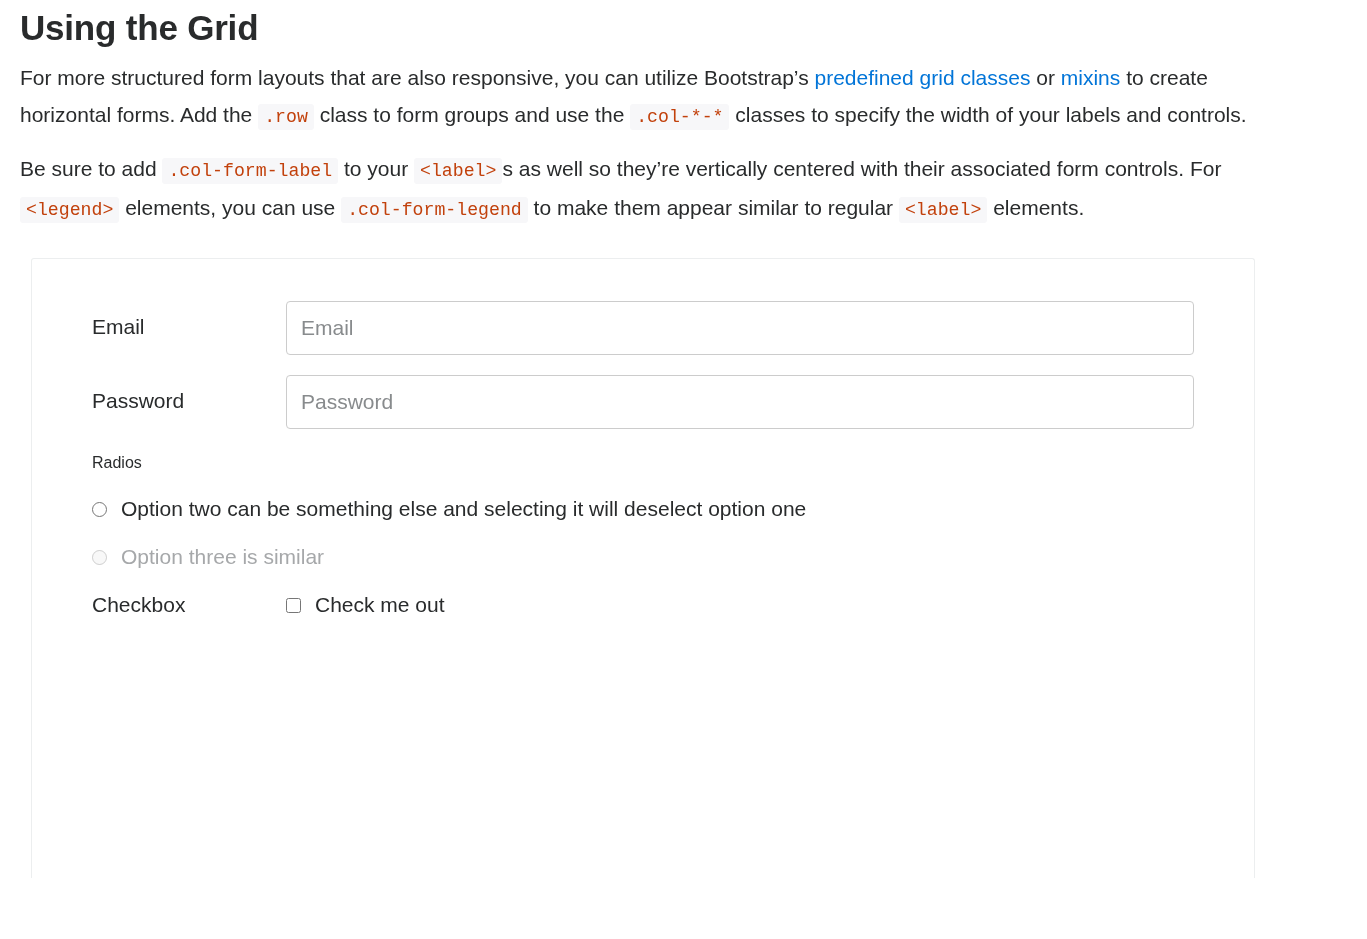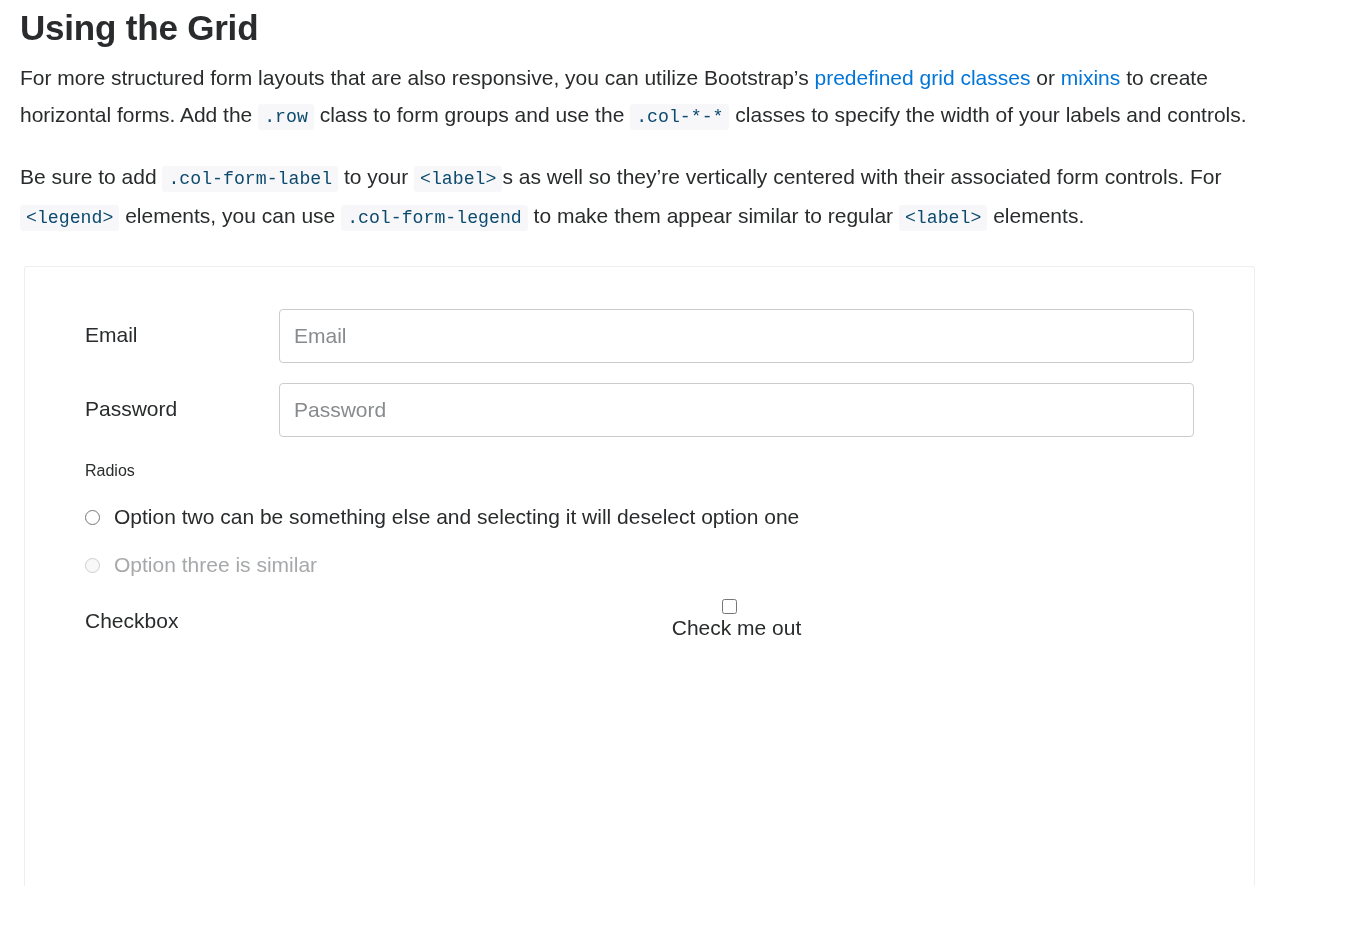--- a/index.html
+++ b/index.html
@@ -33,40 +33,40 @@
     color: #292b2c;
   }
   p.body-copy {
     margin: 0;
     font-size: 21px;
     line-height: 36.5px;
     color: #292b2c;
     max-width: 1240px;
   }
   p.p1 { margin-top: 10px; }
-  p.p2 { margin-top: 24px; }
+  p.p2 { margin-top: 16px; }
   a.doc-link {
     color: #0275d8;
     text-decoration: none;
   }
   code.code-span {
     font-family: "Liberation Mono", monospace;
     font-size: 18.2px;
-    color: #0c4a6e;
+    color: #c2410c;
     background: #f7f7f9;
     border-radius: 3px;
     padding: 3px 6px;
     white-space: nowrap;
   }
 
   
   .bd-example {
     position: relative;
     margin-top: 30px;
-    margin-left: 4px;
+    margin-left: 11px;
     margin-right: 92px;
     border: 1px solid #eceeef;
     border-radius: 3px 3px 0 0;
     border-bottom: none;
     padding: 42px 60px 60px 60px;
     min-height: 620px;
     box-sizing: border-box;
     background: #fff;
   }
 
@@ -134,21 +134,20 @@
   .radio-line .radio-text {
     font-size: 21px;
     line-height: 28px;
     color: #292b2c;
   }
   .radio-line.is-disabled .radio-text { color: #a6a8aa; }
 
   .checkbox-line {
     display: flex;
     align-items: center;
-    flex-direction: column;
   }
   .checkbox-line input[type="checkbox"] {
     margin: 0 14px 0 0;
     width: 15px;
     height: 15px;
     flex: 0 0 15px;
   }
   .checkbox-line .checkbox-text {
     font-size: 21px;
     line-height: 28px;

